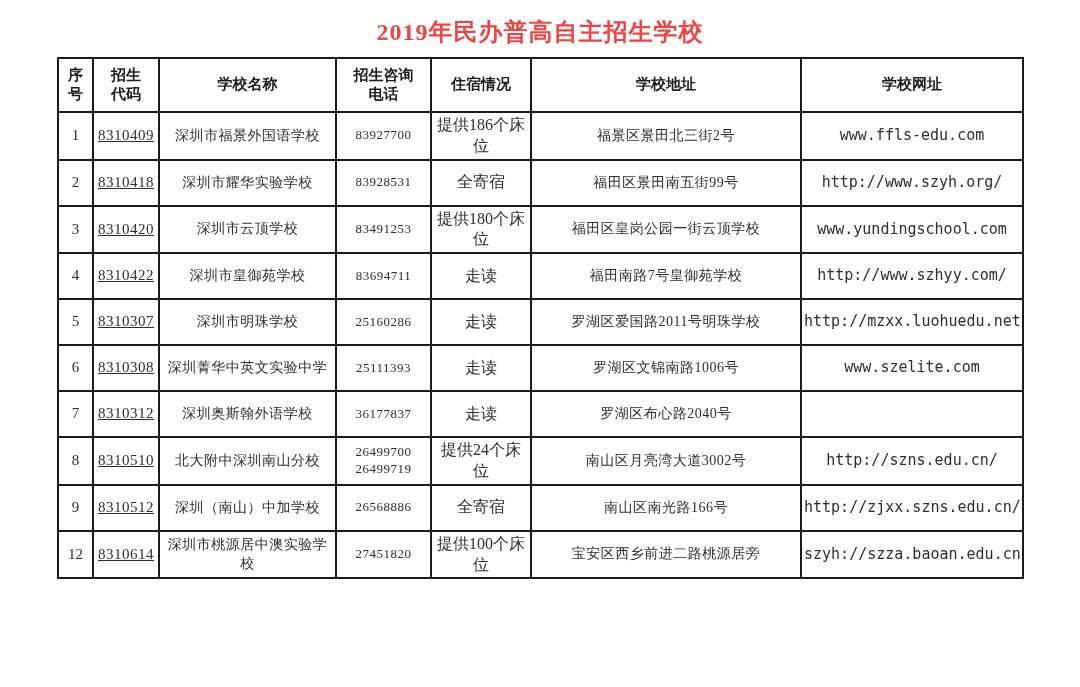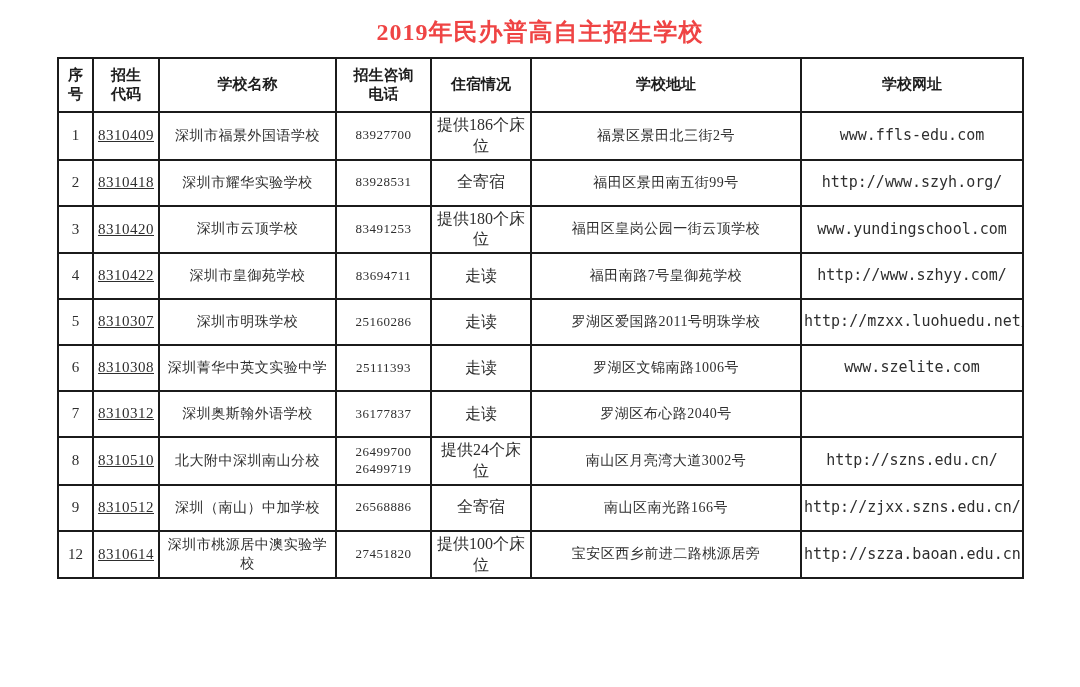--- a/index.html
+++ b/index.html
@@ -150,16 +150,16 @@
         <td class="cell-address">南山区南光路166号</td>
         <td class="cell-website">http://zjxx.szns.edu.cn/</td>
       </tr>
       <tr>
         <td class="cell-no">12</td>
         <td class="cell-code">8310614</td>
         <td class="cell-name">深圳市桃源居中澳实验学校</td>
         <td class="cell-phone">27451820</td>
         <td class="cell-boarding">提供100个床位</td>
         <td class="cell-address">宝安区西乡前进二路桃源居旁</td>
-        <td class="cell-website">http://szza.baoan.edu.cn</td>
+        <td class="cell-website">szyh://szza.baoan.edu.cn</td>
       </tr>
     </tbody>
 </table>
 
 </body></html>

